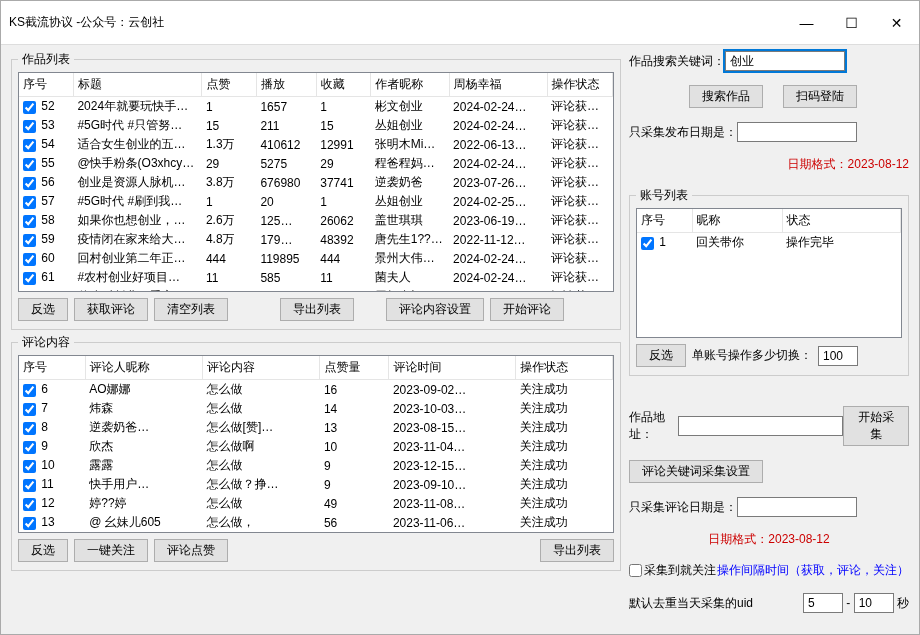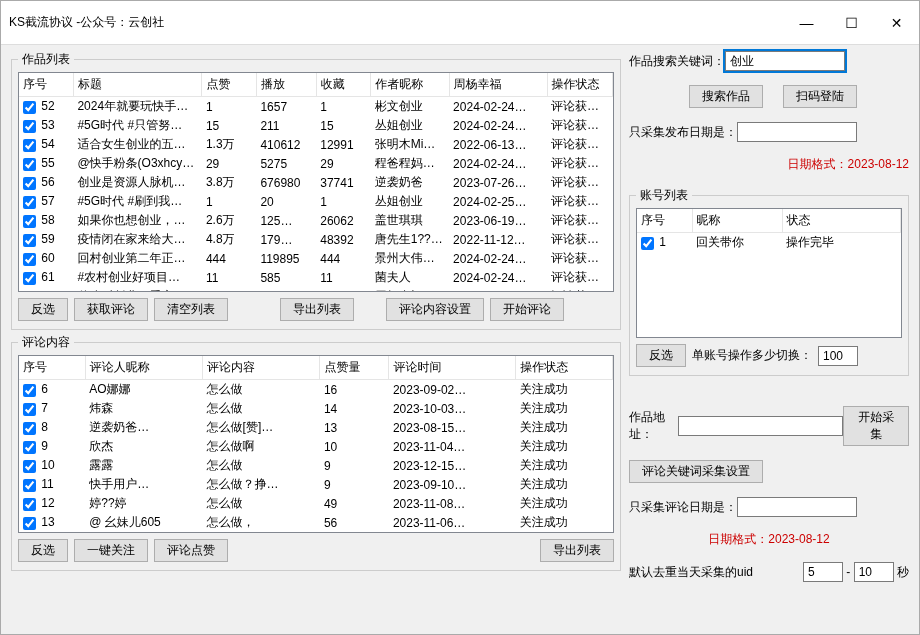--- a/index.html
+++ b/index.html
@@ -361,20 +361,24 @@
         <button class="btn">评论关键词采集设置</button>
       </div>
       <div class="row">
         <span>只采集评论日期是：</span>
         <input type="text" style="width: 120px;">
       </div>
       <div class="row" style="justify-content:center;">
           <span class="red">日期格式：2023-08-12</span>
         </div>
       <div class="row" style="justify-content:space-between;">
+        <label><input type="checkbox" style=""><span>采集到就关注</span></label>
+        <span class="blue">操作间隔时间（获取，评论，关注）</span>
+      </div>
+      <div class="row" style="justify-content:space-between;">
         <span>默认去重当天采集的uid</span>
         <span>
           <input type="text" style="width: 40px;" value="5">
           <span> - </span>
           <input type="text" style="width: 40px;" value="10">
           <span>秒</span>
         </span>
       </div>
     </div>
   </div>

